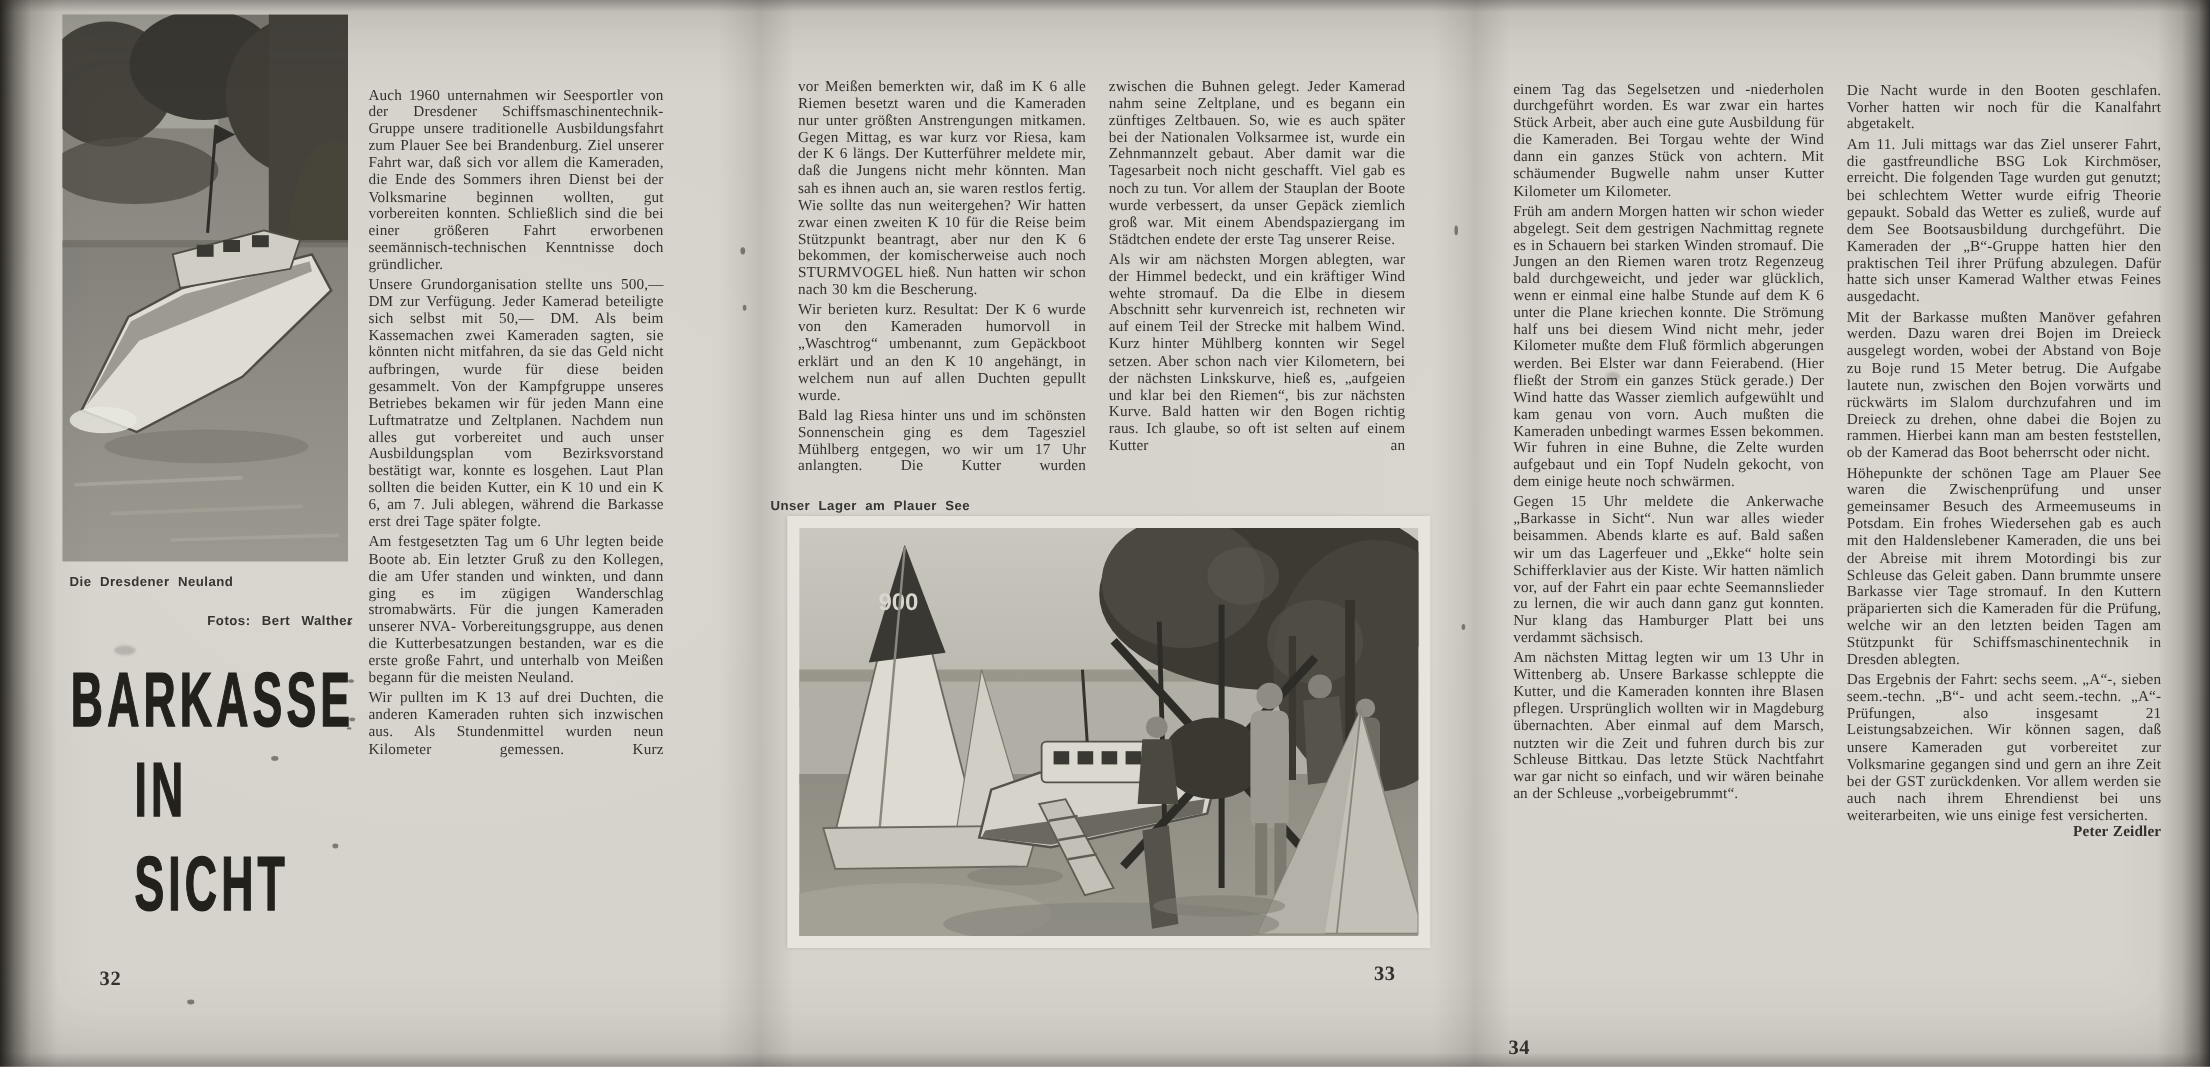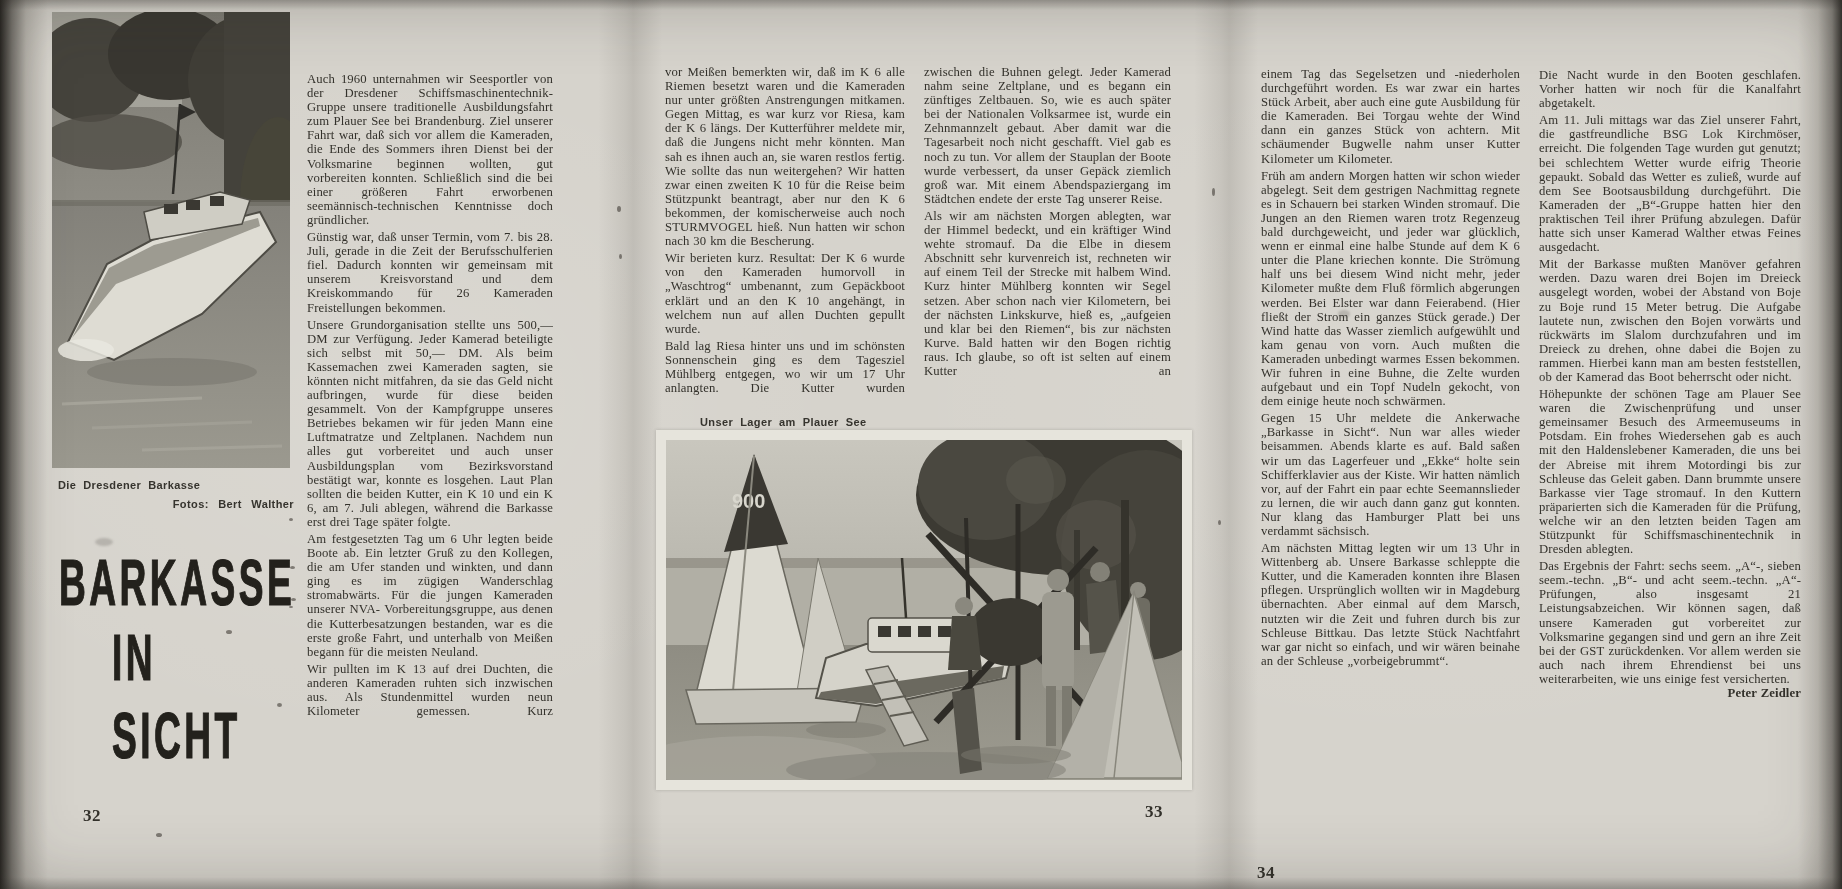--- a/index.html
+++ b/index.html
@@ -63,22 +63,22 @@
   #col5{left:1539px;top:40px;width:262px;}
   .author{float:right;font-weight:bold;padding-left:8px;}
 
   
   .caption{
     font-family:"Liberation Sans", sans-serif;
     font-weight:bold;font-size:11px;line-height:12px;
     color:#36342e;letter-spacing:0.4px;word-spacing:3.5px;
   }
   #caption-left{position:absolute;left:58px;top:475px;width:236px;}
-  #caption-left .credit{display:block;text-align:right;margin-top:5px;word-spacing:6px;}
-  #caption-mid{position:absolute;left:700px;top:416px;width:300px;}
+  #caption-left .credit{display:block;text-align:right;margin-top:19px;word-spacing:6px;}
+  #caption-mid{position:absolute;left:642px;top:416px;width:300px;}
 
   
   .title-line{
     position:absolute;
     font-family:"Liberation Sans", sans-serif;
     font-weight:bold;font-size:64px;line-height:64px;
     letter-spacing:6px;color:#23211c;
     transform:scaleX(0.58);transform-origin:0 0;
     -webkit-text-stroke:1.2px #23211c;
     white-space:nowrap;
@@ -148,31 +148,30 @@
     <path d="M128 92 L144 100 L128 108 Z" fill="#2e2d29"></path>
     <ellipse cx="34" cy="338" rx="28" ry="11" fill="#e9e7df" opacity="0.85"></ellipse>
     <ellipse cx="120" cy="360" rx="85" ry="14" fill="#73716a" opacity="0.5"></ellipse>
     <line x1="10" y1="392" x2="150" y2="386" stroke="#b0aea4" stroke-width="3" opacity="0.6"></line>
     <line x1="40" y1="416" x2="200" y2="410" stroke="#aaa89e" stroke-width="3" opacity="0.5"></line>
     <line x1="90" y1="438" x2="230" y2="434" stroke="#b0aea4" stroke-width="3" opacity="0.5"></line>
   </svg>
 </div>
 
 <div id="caption-left">
-  <span class="caption">Die Dresdener Barkasse</span>
+  <span class="caption">Die Dresdener Neuland</span>
   <span class="caption credit">Fotos: Bert Walther</span>
 </div>
 
 <div class="title-line" id="title-l1">BARKASSE</div>
 <div class="title-line" id="title-l2">IN</div>
 <div class="title-line" id="title-l3">SICHT</div>
 
 <div class="col" id="col1">
   <p>Auch 1960 unternahmen wir Seesportler von der Dresdener Schiffsmaschinentechnik-Gruppe unsere traditionelle Ausbildungsfahrt zum Plauer See bei Brandenburg. Ziel unserer Fahrt war, daß sich vor allem die Kameraden, die Ende des Sommers ihren Dienst bei der Volksmarine beginnen wollten, gut vorbereiten konnten. Schließlich sind die bei einer größeren Fahrt erworbenen seemännisch-technischen Kenntnisse doch gründlicher.</p>
-  <p>Günstig war, daß unser Termin, vom 7. bis 28. Juli, gerade in die Zeit der Berufsschulferien fiel. Dadurch konnten wir gemeinsam mit unserem Kreisvorstand und dem Kreiskommando für 26 Kameraden Freistellungen bekommen.</p>
   <p>Unsere Grundorganisation stellte uns 500,— DM zur Verfügung. Jeder Kamerad beteiligte sich selbst mit 50,— DM. Als beim Kassemachen zwei Kameraden sagten, sie könnten nicht mitfahren, da sie das Geld nicht aufbringen, wurde für diese beiden gesammelt. Von der Kampfgruppe unseres Betriebes bekamen wir für jeden Mann eine Luftmatratze und Zeltplanen. Nachdem nun alles gut vorbereitet und auch unser Ausbildungsplan vom Bezirksvorstand bestätigt war, konnte es losgehen. Laut Plan sollten die beiden Kutter, ein K 10 und ein K 6, am 7. Juli ablegen, während die Barkasse erst drei Tage später folgte.</p>
   <p>Am festgesetzten Tag um 6 Uhr legten beide Boote ab. Ein letzter Gruß zu den Kollegen, die am Ufer standen und winkten, und dann ging es im zügigen Wanderschlag stromabwärts. Für die jungen Kameraden unserer NVA- Vorbereitungsgruppe, aus denen die Kutterbesatzungen bestanden, war es die erste große Fahrt, und unterhalb von Meißen begann für die meisten Neuland.</p>
   <p class="cont">Wir pullten im K 13 auf drei Duchten, die anderen Kameraden ruhten sich inzwischen aus. Als Stundenmittel wurden neun Kilometer gemessen. Kurz</p>
 </div>
 
 <div class="col" id="col2">
   <p>vor Meißen bemerkten wir, daß im K 6 alle Riemen besetzt waren und die Kameraden nur unter größten Anstrengungen mitkamen. Gegen Mittag, es war kurz vor Riesa, kam der K 6 längs. Der Kutterführer meldete mir, daß die Jungens nicht mehr könnten. Man sah es ihnen auch an, sie waren restlos fertig. Wie sollte das nun weitergehen? Wir hatten zwar einen zweiten K 10 für die Reise beim Stützpunkt beantragt, aber nur den K 6 bekommen, der komischerweise auch noch STURMVOGEL hieß. Nun hatten wir schon nach 30 km die Bescherung.</p>
   <p>Wir berieten kurz. Resultat: Der K 6 wurde von den Kameraden humorvoll in „Waschtrog“ umbenannt, zum Gepäckboot erklärt und an den K 10 angehängt, in welchem nun auf allen Duchten gepullt wurde.</p>
   <p class="cont">Bald lag Riesa hinter uns und im schönsten Sonnenschein ging es dem Tagesziel Mühlberg entgegen, wo wir um 17 Uhr anlangten. Die Kutter wurden</p>
 </div>

